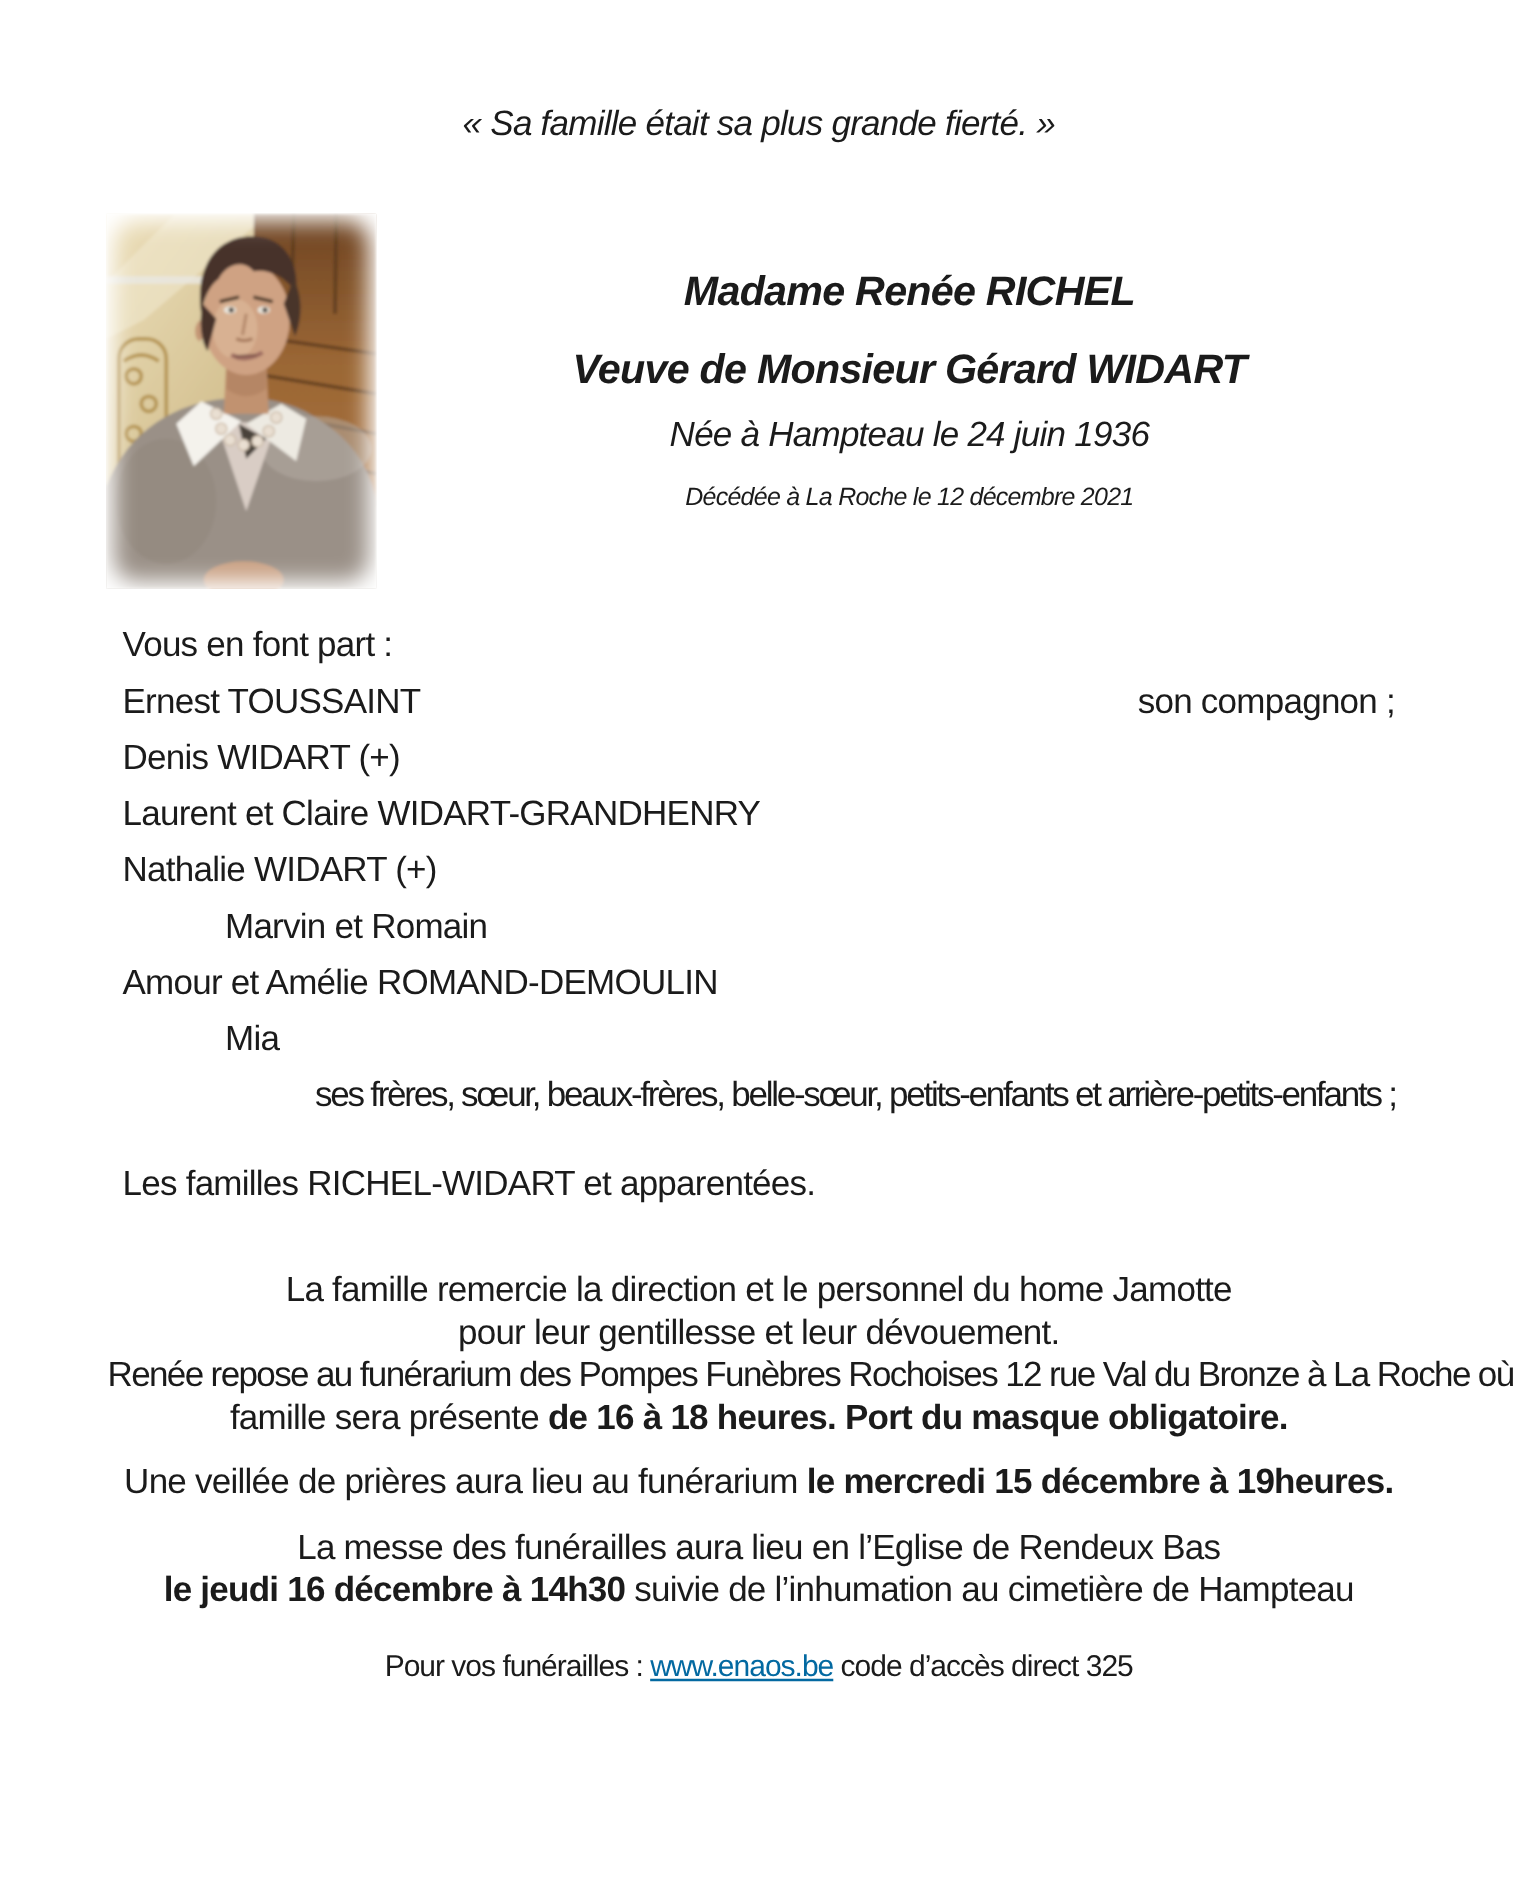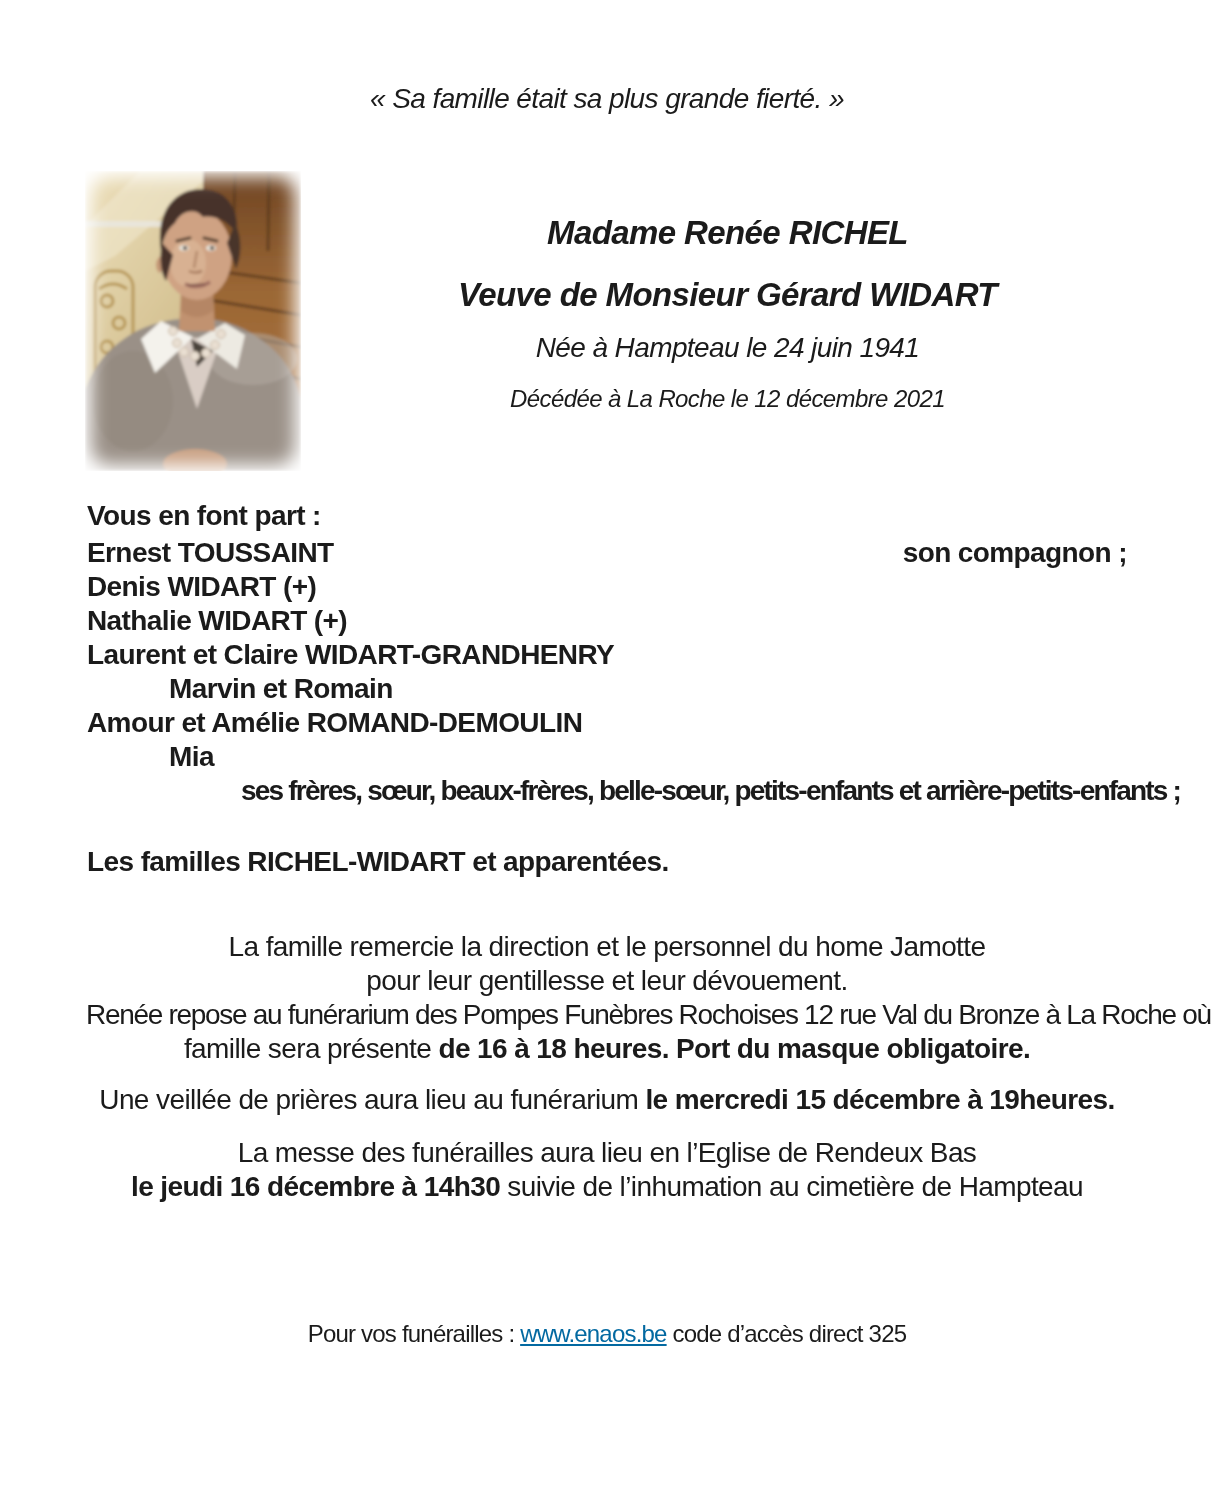--- a/index.html
+++ b/index.html
@@ -33,23 +33,23 @@
   }
   .header-text {
     flex: 1;
     text-align: center;
     padding-left: 26px;
   }
   .header-text p { margin: 0; }
   .t1 { margin-top: 42px !important; font-size: 33px; font-weight: bold; font-style: italic; line-height: 40px; }
   .t2 { margin-top: 22px !important; font-size: 33px; font-weight: bold; font-style: italic; line-height: 40px; }
   .t3 { margin-top: 16px !important; font-size: 28px; font-style: italic; line-height: 33px; }
-  .t4 { margin-top: 18px !important; font-size: 24px; font-style: italic; line-height: 33px; }
+  .t4 { margin-top: 18px !important; font-size: 20px; font-style: italic; line-height: 33px; }
   .names { margin: 28px 86px 0 86px; }
-  .names p { margin: 1px; line-height: 33px; font-weight: bold; }
+  .names p { margin: 12px; line-height: 33px; }
   .intro { margin-bottom: 4px !important; }
   .split { display: flex; justify-content: space-between; }
   .ind { padding-left: 82px; }
   .tabbed {
     padding-left: 154px;
     white-space: nowrap;
     letter-spacing: -1.8px;
   }
   .families { margin-top: 38px !important; }
   .notices {
@@ -160,34 +160,34 @@
           <path d="M 100 113 Q 112 119 125 111" stroke="#9c6b5e" stroke-width="3.5" fill="none"></path>
           <path d="M 103 114 L 120 113" stroke="#7a5248" stroke-width="1.5"></path>
           <ellipse cx="110" cy="293" rx="32" ry="15" fill="#c9a184"></ellipse>
         </g>
         <rect x="-18" y="-18" width="252" height="336" rx="42" fill="none" stroke="#ffffff" stroke-width="48" filter="url(#feather)"></rect>
       </svg>
     </div>
     <div class="header-text">
       <p class="t1">Madame Renée RICHEL</p>
       <p class="t2">Veuve de Monsieur Gérard WIDART</p>
-      <p class="t3">Née à Hampteau le 24 juin 1941</p>
+      <p class="t3">Née à Hampteau le 24 juin 1936</p>
       <p class="t4">Décédée à La Roche le 12 décembre 2021</p>
     </div>
   </div>
 
   <div class="names">
     <p class="intro">Vous en font part :</p>
     <p class="split">
         <span>Ernest TOUSSAINT</span>
         <span>son compagnon ;</span>
       </p>
     <p>Denis WIDART (+)</p>
+    <p>Laurent et Claire WIDART-GRANDHENRY</p>
     <p>Nathalie WIDART (+)</p>
-    <p>Laurent et Claire WIDART-GRANDHENRY</p>
     <p class="ind">Marvin et Romain</p>
     <p>Amour et Amélie ROMAND-DEMOULIN</p>
     <p class="ind">Mia</p>
     <p class="tabbed">ses frères, sœur, beaux-frères, belle-sœur, petits-enfants et arrière-petits-enfants ;</p>
     <p class="families">Les familles RICHEL-WIDART et apparentées.</p>
   </div>
 
   <div class="notices">
     <p>La famille remercie la direction et le personnel du home Jamotte</p>
     <p>pour leur gentillesse et leur dévouement.</p>

